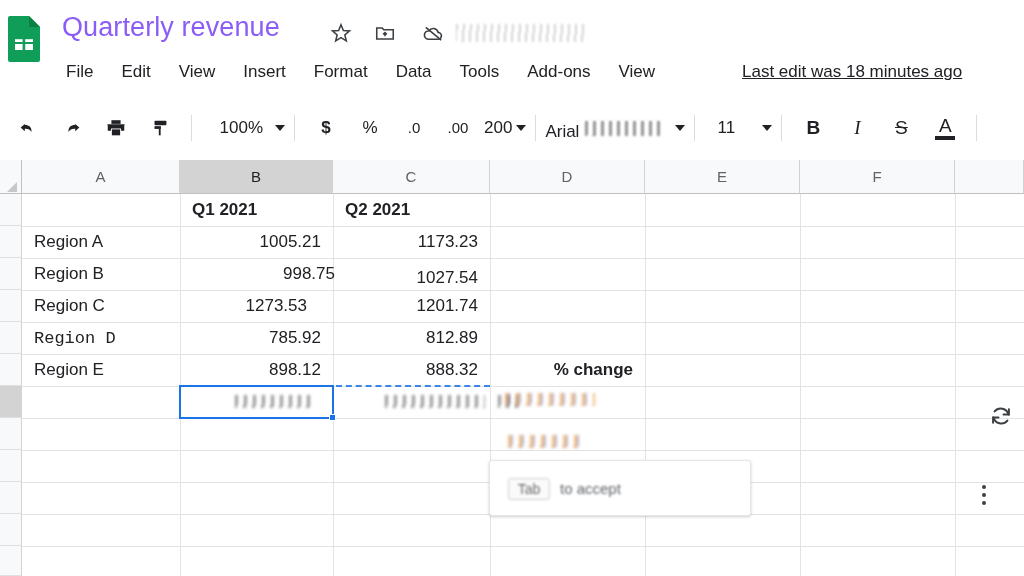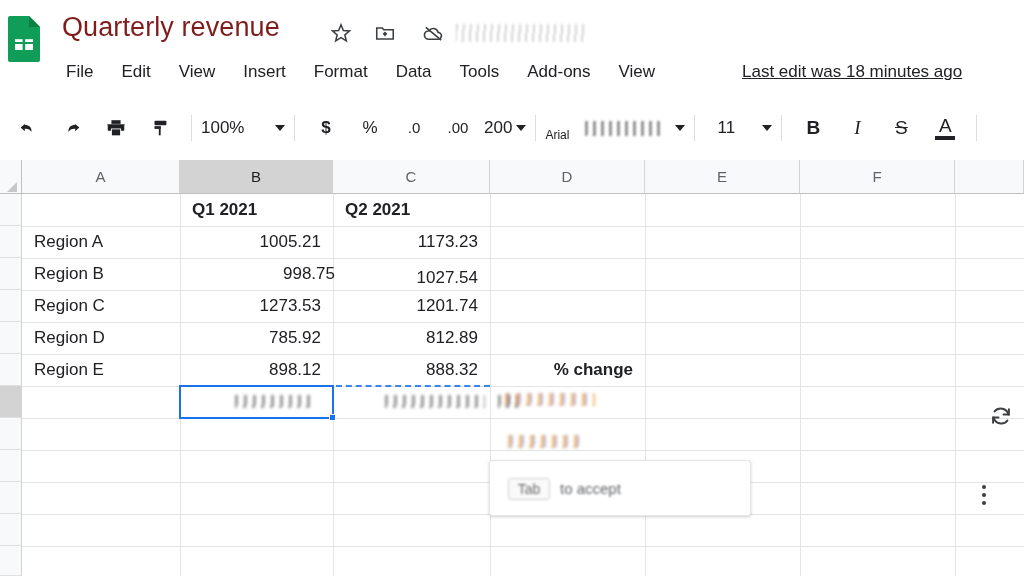--- a/index.html
+++ b/index.html
@@ -14,21 +14,21 @@
   
   .titlebar {
     position: absolute; left: 0; top: 0; width: 1024px; height: 96px;
     background: #ffffff;
   }
   .app-logo {
     position: absolute; left: 4px; top: 14px; width: 40px; height: 48px;
   }
   .doc-title {
     position: absolute; left: 62px; top: 12px;
-    font-size: 27px; color: #7f1d1d; letter-spacing: 0.1px;
+    font-size: 27px; color: #8b5cf6; letter-spacing: 0.1px;
     white-space: nowrap;
   }
   .title-icon {
     position: absolute; top: 20px;
     width: 26px; height: 26px;
     display: flex; align-items: center; justify-content: center;
     color: #5f6368;
   }
   .title-icon svg { display: block; }
   #icon-star { left: 328px; }
@@ -94,22 +94,22 @@
     cursor: pointer;
   }
   .tb-combo {
     display: flex; align-items: center; flex: 0 0 auto;
     cursor: pointer;
   }
   .font-ghost {
     position: relative; width: 118px; height: 22px; overflow: hidden;
   }
   .font-ghost .fg-real {
-    position: absolute; left: 0; top: 11px;
-    font-size: 12px; color: #202124; white-space: nowrap;
+    position: absolute; left: 0; top: 5px;
+    font-size: 17px; color: #202124; white-space: nowrap;
   }
   .font-ghost .fg-blur {
     position: absolute; left: 40px; top: 4px; width: 78px; height: 15px;
     background: repeating-linear-gradient(92deg,
        rgba(60,60,65,0.55) 0px, rgba(60,60,65,0.55) 3px,
        rgba(255,255,255,0) 3px, rgba(255,255,255,0) 8px);
     filter: blur(0.9px);
   }
 
   
@@ -320,21 +320,21 @@
     <svg width="22" height="22" viewBox="0 0 24 24" fill="#202124">
       <rect x="6" y="4" width="13" height="5" rx="1"></rect>
       <rect x="6" y="10" width="7" height="3"></rect>
       <rect x="10.7" y="13" width="2" height="7"></rect>
     </svg>
   </div>
 
   <div class="tb-sep"></div>
 
   <div class="tb-combo">
-    <span class="tb-text" style="width:62px;text-align:left;">100%</span>
+    <span class="tb-text" style="width:62px;text-align:right;">100%</span>
     <span class="tb-caret" style="margin-left:12px;"></span>
   </div>
 
   <div class="tb-sep"></div>
 
   <div class="tb-btn">
     <span class="tb-text" style="font-weight:bold;">$</span>
   </div>
   <div class="tb-btn">
     <span class="tb-text">%</span>
@@ -437,24 +437,24 @@
 
   <div class="cell" style="left:28px;top:66px;width:146px;">Region A</div>
   <div class="cell num" style="left:186px;top:66px;width:141px;">1005.21</div>
   <div class="cell num" style="left:339px;top:66px;width:145px;">1173.23</div>
 
   <div class="cell" style="left:28px;top:98px;width:146px;">Region B</div>
   <div class="cell num" style="left:200px;top:98px;width:141px;text-align:center;">998.75</div>
   <div class="cell num" style="left:339px;top:102px;width:145px;">1027.54</div>
 
   <div class="cell" style="left:28px;top:130px;width:146px;">Region C</div>
-  <div class="cell num" style="left:186px;top:130px;width:141px;">1273.53</div>
+  <div class="cell num" style="left:172px;top:130px;width:141px;">1273.53</div>
   <div class="cell num" style="left:339px;top:130px;width:145px;">1201.74</div>
 
-  <div class="cell" style="left:28px;top:162px;width:146px;">Region D</div>
+  <div class="cell" style="left:28px;top:162px;width:146px;font-family:Liberation Mono, monospace;">Region D</div>
   <div class="cell num" style="left:186px;top:162px;width:141px;">785.92</div>
   <div class="cell num" style="left:339px;top:162px;width:145px;">812.89</div>
 
   <div class="cell" style="left:28px;top:194px;width:146px;">Region E</div>
   <div class="cell num" style="left:186px;top:194px;width:141px;">898.12</div>
   <div class="cell num" style="left:339px;top:194px;width:145px;">888.32</div>
 
   <div class="cell bold" style="left:496px;top:194px;width:143px;justify-content:flex-end;">% change</div>
 
 

